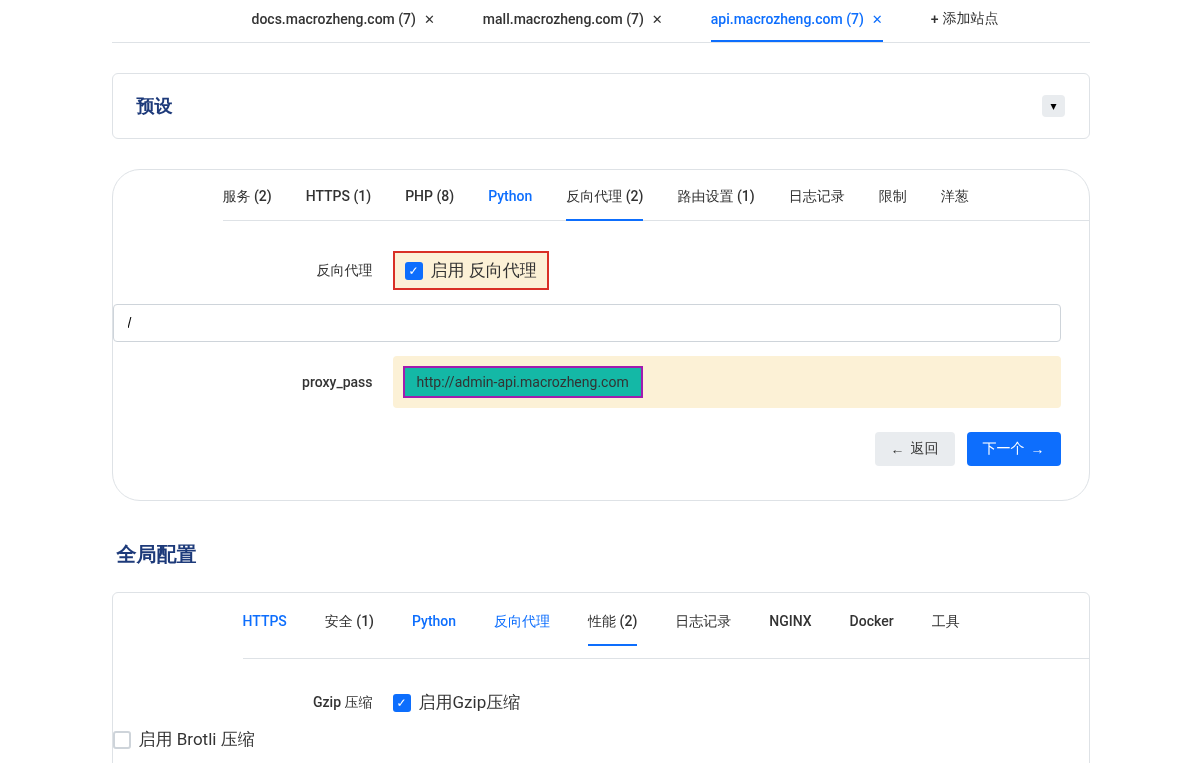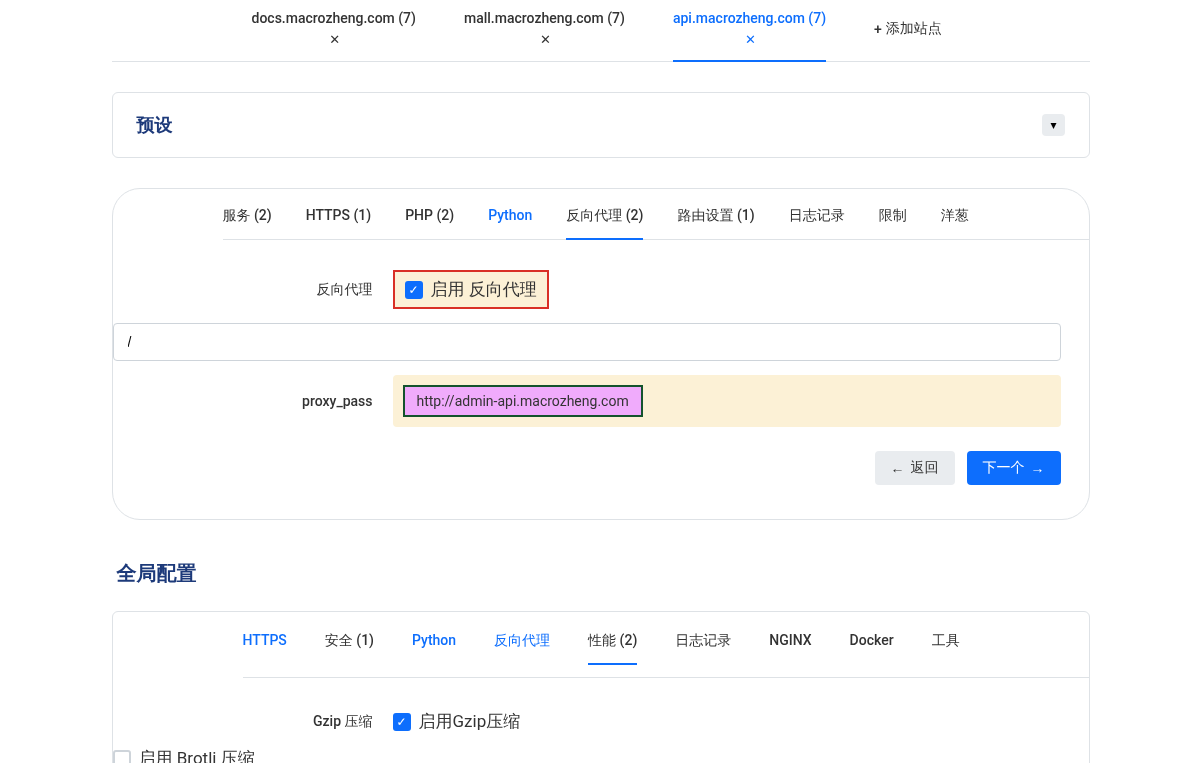--- a/index.html
+++ b/index.html
@@ -26,21 +26,20 @@
       margin-bottom: 30px;
     }
     .top-tab-item {
       display: flex;
       align-items: center;
       gap: 6px;
       color: #333;
       font-weight: 500;
       cursor: pointer;
       position: relative;
-      flex-direction: column;
     }
     .top-tab-item.active {
       color: #0d6efd;
     }
     .top-tab-item.active::after {
       content: "";
       position: absolute;
       bottom: -15px;
       left: 0;
       right: 0;
@@ -179,24 +178,24 @@
       border-radius: 4px;
       font-size: 14px;
       background: #fff;
     }
     .proxy-pass-wrap {
       background: #fcf1d6;
       padding: 10px 14px 10px 10px;
       border-radius: 4px;
     }
     .proxy-pass-inner {
-      border: 2px solid #14532d;
+      border: 2px solid #a21caf;
       display: inline-block;
       padding: 6px 12px;
-      background: #f0abfc;
+      background: #14b8a6;
       color: #333;
     }
     
     
     .btn-row {
       display: flex;
       justify-content: flex-end;
       gap: 12px;
       padding: 0 28px 10px 0;
     }
@@ -298,21 +297,21 @@
     <div class="card-header">
       <div class="card-title">预设</div>
       <button class="chevron-btn">▾</button>
     </div>
   </div>
 
   <div class="card" style="margin-top:30px;border-radius:28px;">
     <div class="config-tabs">
       <div class="config-tab">服务 (2)</div>
       <div class="config-tab">HTTPS (1)</div>
-      <div class="config-tab">PHP (2)</div>
+      <div class="config-tab">PHP (8)</div>
       <div class="config-tab disabled">Python</div>
       <div class="config-tab active">反向代理 (2)</div>
       <div class="config-tab">路由设置 (1)</div>
       <div class="config-tab">日志记录</div>
       <div class="config-tab">限制</div>
       <div class="config-tab">洋葱</div>
     </div>
 
     <div class="form-area">
       <div class="form-row">

